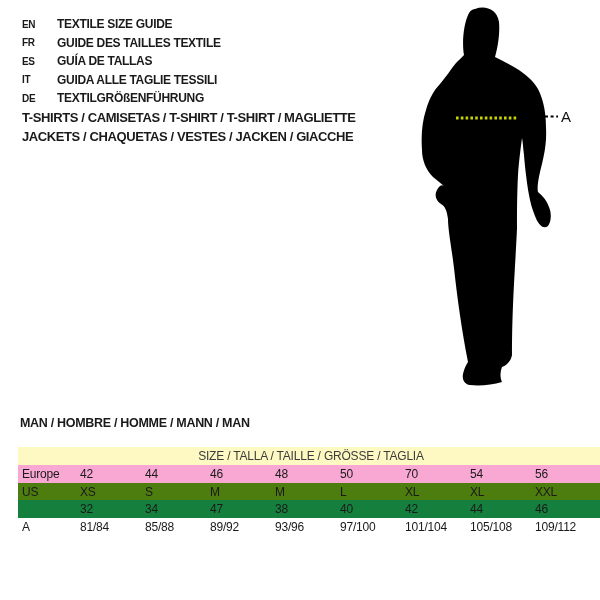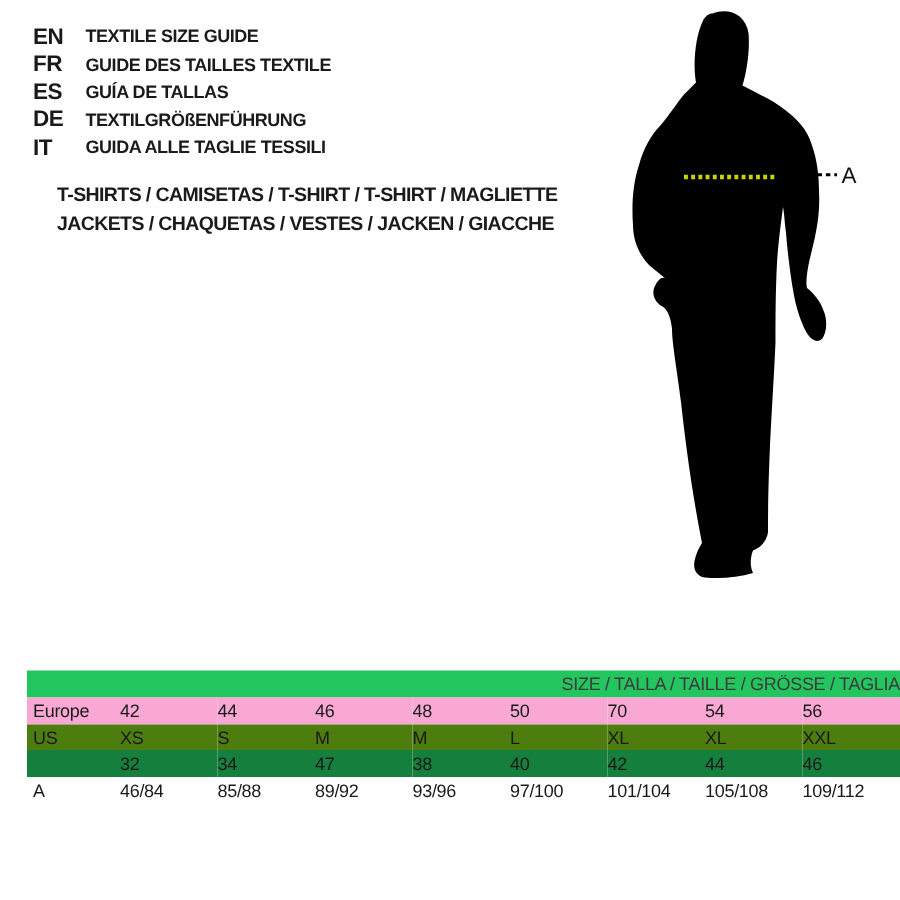--- a/index.html
+++ b/index.html
@@ -3,40 +3,40 @@
 <meta charset="utf-8">
 <style>
   * { margin:0; padding:0; box-sizing:border-box; }
   html,body { width:600px; height:600px; background:#ffffff; }
   body { font-family:"Liberation Sans", sans-serif; color:#1a1a1a; }
   #stage { position:relative; width:600px; height:600px; background:#ffffff; overflow:hidden; }
 
   
   .lang-block { position:absolute; left:22px; top:15px; }
   .lang-row { display:flex; height:18.5px; align-items:center; }
-  .lang-code { width:35px; font-weight:bold; font-size:15px; letter-spacing:-0.3px; }
+  .lang-code { width:35px; font-weight:bold; font-size:10px; letter-spacing:-0.3px; }
   .lang-label { font-weight:bold; font-size:12px; letter-spacing:-0.3px; white-space:nowrap; }
 
   
-  .cat-block { position:absolute; left:38px; top:108px;margin-top:12px; }
+  .cat-block { position:absolute; left:22px; top:108px; }
   .cat-line { font-weight:bold; font-size:13px; letter-spacing:-0.4px; line-height:19px; white-space:nowrap; }
 
   
   .figure-wrap { position:absolute; left:412px; top:0; width:160px; height:400px; }
   .figure-wrap svg { display:block; width:160px; height:400px; }
 
   
   .section-title { position:absolute; left:20px; top:416px; font-weight:bold; font-size:12.5px; letter-spacing:-0.3px; }
 
   
   .size-table-wrap { position:absolute; left:18px; top:447px; width:582px; }
   table.size-table { width:582px; border-collapse:collapse; table-layout:fixed; }
   table.size-table td { font-size:12px; height:17px; vertical-align:middle; letter-spacing:-0.2px; }
   table.size-table td.row-label { text-align:left; padding-left:4px; }
-  tr.thead-row td { background:#22c55e; color:#3c3c3c; text-align:right; padding-left:4px; height:18px; letter-spacing:-0.2px; }
+  tr.thead-row td { background:#fef9c3; color:#3c3c3c; text-align:center; padding-left:4px; height:18px; letter-spacing:-0.2px; }
   tr.row-europe td { background:#f9a8d4; height:18px; }
   tr.row-us td { background:#4d7c0f; }
   tr.row-num td { background:#15803d; height:18px; }
   tr.row-a td { background:#ffffff; height:18px; }
 
   
   .footnote { position:absolute; left:20px; top:547px; font-weight:bold; font-size:12.5px; letter-spacing:-0.3px; }
 </style>
 </head>
 <body>
@@ -50,26 +50,26 @@
     </div>
     <div class="lang-row">
       <span class="lang-code">FR</span>
       <span class="lang-label">GUIDE DES TAILLES TEXTILE</span>
     </div>
     <div class="lang-row">
       <span class="lang-code">ES</span>
       <span class="lang-label">GUÍA DE TALLAS</span>
     </div>
     <div class="lang-row">
+      <span class="lang-code">IT</span>
+      <span class="lang-label">GUIDA ALLE TAGLIE TESSILI</span>
+    </div>
+    <div class="lang-row">
       <span class="lang-code">DE</span>
       <span class="lang-label">TEXTILGRÖßENFÜHRUNG</span>
-    </div>
-    <div class="lang-row">
-      <span class="lang-code">IT</span>
-      <span class="lang-label">GUIDA ALLE TAGLIE TESSILI</span>
     </div>
   </div>
 
   <div class="cat-block">
     <div class="cat-line">T-SHIRTS / CAMISETAS / T-SHIRT / T-SHIRT / MAGLIETTE</div>
     <div class="cat-line">JACKETS / CHAQUETAS / VESTES / JACKEN / GIACCHE</div>
   </div>
 
   <div class="figure-wrap">
     <svg viewBox="0 0 160 400" xmlns="http://www.w3.org/2000/svg">
@@ -83,20 +83,21 @@
                C52,369 54,365 56,362 C50,332 45,296 42,268 C39,244 36,229 36,219
                C35,211 33,206 29,204 C24,201 22,195 25,190 C27,186 30,184 32,186
                L21,177 C14,170 10,160 10,150 C9,136 10,122 14,110 C17,99 22,90 28,84
                C34,77 39,69 44,63 C47,60 50,57 52,55 C50,44 51,25 57,13 C59,10 61,9 63,9 Z" fill="#000000"></path>
       <line x1="44" y1="118" x2="106" y2="118" stroke-width="3" stroke-dasharray="2.6 2.2" stroke="#c8d400"></line>
       <line x1="133" y1="116.5" x2="146" y2="116.5" stroke-width="2" stroke-dasharray="3 2.6" stroke="#000000"></line>
       <text x="149" y="122" font-size="15" font-family="Liberation Sans, sans-serif" fill="#111111">A</text>
     </svg>
   </div>
 
+  <div class="section-title">MAN / HOMBRE / HOMME / MANN / MAN</div>
 
   <div class="size-table-wrap">
     <table class="size-table">
       <colgroup>
         <col style="width:62px">
         <col style="width:65px">
           <col style="width:65px">
           <col style="width:65px">
           <col style="width:65px">
         <col style="width:65px">
@@ -136,21 +137,21 @@
         <td>34</td>
         <td>47</td>
         <td>38</td>
         <td>40</td>
         <td>42</td>
         <td>44</td>
         <td>46</td>
       </tr>
       <tr class="row-a">
         <td class="row-label">A</td>
-        <td>46/84</td>
+        <td>81/84</td>
         <td>85/88</td>
         <td>89/92</td>
         <td>93/96</td>
         <td>97/100</td>
         <td>101/104</td>
         <td>105/108</td>
         <td>109/112</td>
       </tr>
     </tbody>
       </table>

